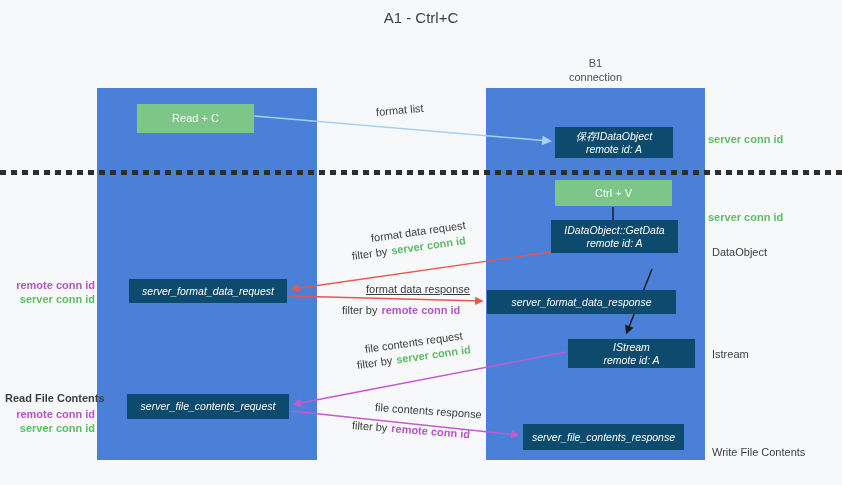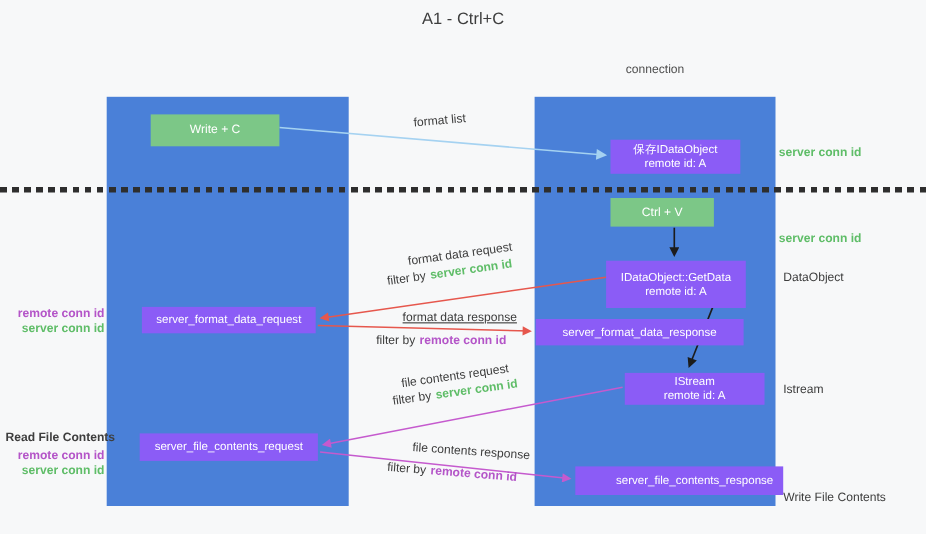--- a/index.html
+++ b/index.html
@@ -38,30 +38,30 @@
   
   #arrows { position:absolute; left:0; top:0; z-index:2; pointer-events:none; }
   
   .node {
     position:absolute; z-index:3;
     display:flex; flex-direction:column; align-items:center; justify-content:center;
     color:#fff; text-align:center; font-size:10.5px; line-height:13px;
     white-space:nowrap;
   }
   .green  { background:#7cc787; }
-  .orange { background:#8b5cf6; }
+  .orange { background:#0c4a6e;font-style:italic; }
   #n-ctrlc    { left:137px; top:104px; width:117px; height:29px; font-size:11px; }
   #n-save     { left:555px; top:127px; width:118px; height:31px; }
-  #n-ctrlv    { left:555px; top:180px; width:94px; height:26px; font-size:11px; }
-  #n-getdata  { left:551px; top:237px; width:127px; height:43px; }
+  #n-ctrlv    { left:555px; top:180px; width:117px; height:26px; font-size:11px; }
+  #n-getdata  { left:551px; top:220px; width:127px; height:33px; }
   #n-freq     { left:129px; top:279px; width:158px; height:24px; }
   #n-fresp    { left:487px; top:290px; width:189px; height:24px; }
   #n-istream  { left:568px; top:339px; width:127px; height:29px; }
   #n-filereq  { left:127px; top:394px; width:162px; height:25px; }
-  #n-fileresp { left:523px; top:424px; width:161px; height:26px;padding-left:28px; }
+  #n-fileresp { left:523px; top:424px; width:161px; height:26px; }
   
   .side {
     position:absolute; z-index:3; font-size:11px; line-height:14px;
     color:#3e3e3e; white-space:nowrap;
   }
   .green-t  { color:#5fbd68; font-weight:bold; }
   .purple-t { color:#b455c8; font-weight:bold; }
   #sl-scid-top { left:708px; top:132px; }
   #sl-scid-mid { left:708px; top:210px; }
   #sl-dataobj  { left:712px; top:245px; }
@@ -89,20 +89,21 @@
 </head>
 <body>
 
 <div id="canvas">
 
   <div class="title">
     <div>A1 - Ctrl+C</div>
   </div>
 
   <div class="lane-header" id="hdr-b1">
+    <div>B1</div>
     <div>connection</div>
   </div>
 
   <div class="lane" id="lane-a1"></div>
   <div class="lane" id="lane-b1"></div>
 
   <div id="dotted"></div>
 
   <svg id="arrows" width="842" height="485">
     <defs>
@@ -122,21 +123,21 @@
     <line x1="254" y1="116" x2="549" y2="141" stroke="#a5d2f1" stroke-width="1.4" marker-end="url(#ar-blue)"></line>
     <line x1="613" y1="207" x2="613" y2="231" stroke="#1c1c1c" stroke-width="1.5" marker-end="url(#ar-black)"></line>
     <line x1="551" y1="252" x2="293" y2="289" stroke="#e6574d" stroke-width="1.4" marker-end="url(#ar-red)"></line>
     <line x1="289" y1="296" x2="481" y2="301" stroke="#e6574d" stroke-width="1.4" marker-end="url(#ar-red)"></line>
     <line x1="652" y1="269" x2="627" y2="332" stroke="#1c1c1c" stroke-width="1.5" marker-end="url(#ar-black)"></line>
     <line x1="566" y1="352" x2="295" y2="404" stroke="#c55ace" stroke-width="1.4" marker-end="url(#ar-magenta)"></line>
     <line x1="291" y1="411" x2="517" y2="435" stroke="#c55ace" stroke-width="1.4" marker-end="url(#ar-magenta)"></line>
   </svg>
 
   <div class="node green" id="n-ctrlc">
-    <div>Write + C</div>
+    <div>Read + C</div>
   </div>
   <div class="node orange" id="n-save">
     <div>保存IDataObject</div>
     <div>remote id: A</div>
   </div>
   <div class="node green" id="n-ctrlv">
     <div>Ctrl + V</div>
   </div>
   <div class="node orange" id="n-getdata">
     <div>IDataObject::GetData</div>

